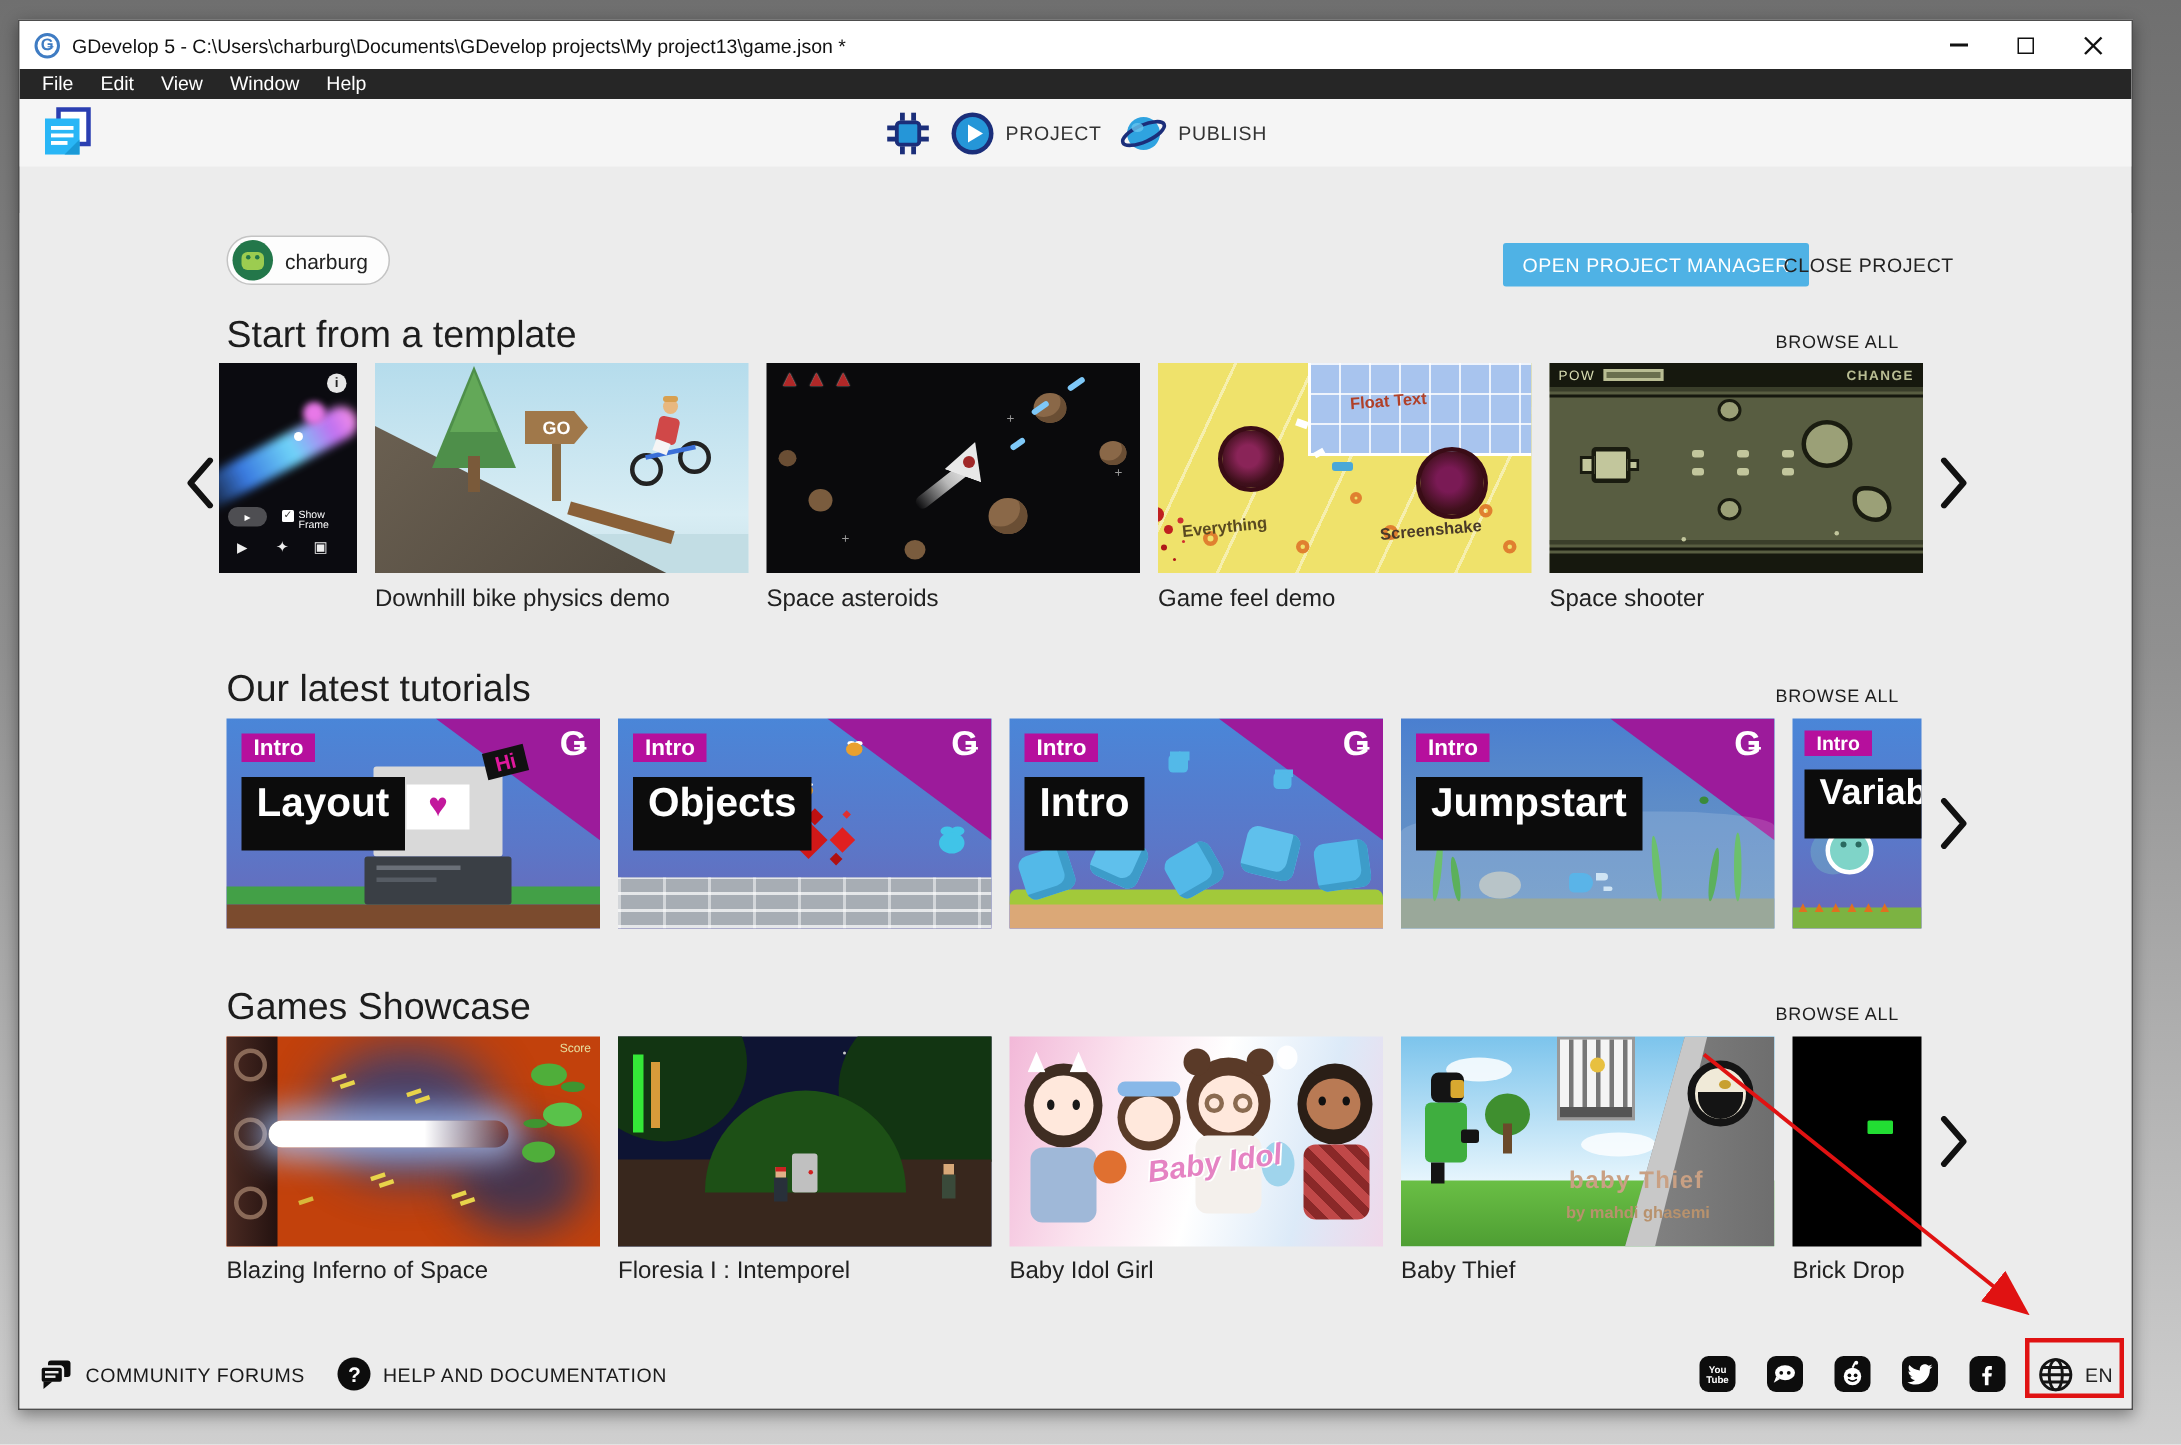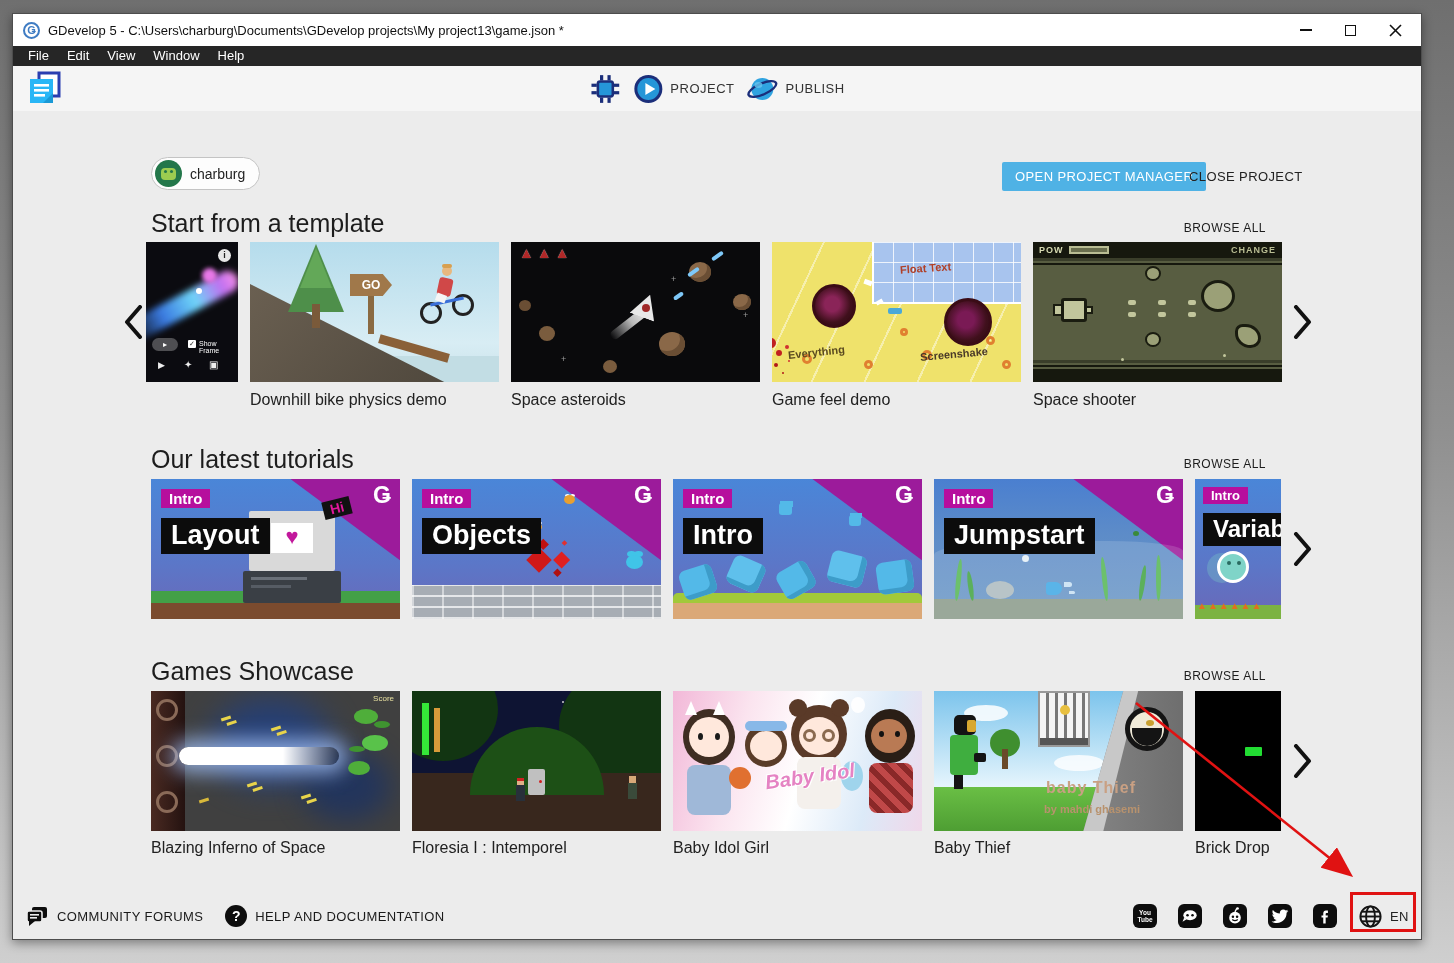--- a/index.html
+++ b/index.html
@@ -50,21 +50,21 @@
   .thumb { position:relative; height:140px; overflow:hidden; flex:none; }
   .w249 { width:249px; } .w92 { width:92px; } .w86 { width:86px; }
   .caption { position:absolute; font-size:16px; color:#212121; }
   .chev { position:absolute; width:20px; height:34px; }
   .chev svg { width:100%; height:100%; }
   
   .tut { background:linear-gradient(180deg,#4a86d8 0%,#5b77c8 60%,#6a68b8 100%); }
   .tut-corner { position:absolute; inset:0; clip-path:polygon(56% 0,100% 0,100% 58%); background:#9c1b9b; }
   .tut-g { position:absolute; top:3px; right:9px; color:#fff; font-size:23px; font-weight:bold; }
   .tut-badge { position:absolute; left:10px; top:10px; background:#b60f9d; color:#fff; font-size:15px; font-weight:bold; padding:1px 8px; }
-  .tut-name { position:absolute; left:10px; top:39px; background:#0c0c0c; color:#fff; font-size:27px; font-weight:bold; padding:2px 10px 3px; white-space:nowrap; }
+  .tut-name { position:absolute; left:10px; top:39px; background:#0c0c0c; color:#fff; font-size:27px; font-weight:bold; padding:2px 10px 16px; white-space:nowrap; }
   
   #footer-left { position:absolute; left:12px; top:760px; height:28px; display:flex; align-items:center; gap:8px; }
   .footer-label { font-size:13px; color:#1a1a1a; letter-spacing:.4px; }
   .social { position:absolute; top:762px; width:24px; height:24px; background:#0d0d0d; border-radius:6px; display:flex; align-items:center; justify-content:center; color:#fff; }
   #lang-btn { position:absolute; left:1345px; top:758px; height:32px; display:flex; align-items:center; gap:7px; background:none; border:none; font-family:inherit; }
   #lang-btn .lang-label { font-size:13px; color:#222; letter-spacing:.4px; }
   .help-circle { width:22px; height:22px; border-radius:50%; background:#0d0d0d; color:#fff; font-weight:bold; font-size:14px; display:flex; align-items:center; justify-content:center; }
   
   #annotation-box { position:absolute; left:1337px; top:750px; width:66px; height:40px; border:3px solid #e01212; }
   #annotation-arrow { position:absolute; inset:0; pointer-events:none; z-index:60; }
@@ -237,21 +237,21 @@
         <div class="dot" style="left:150px; top:108px; width:10px; height:10px; border:3px solid #e08030;"></div>
         <div class="dot" style="left:214px; top:94px; width:9px; height:9px; border:3px solid #e08030;"></div>
         <div class="dot" style="left:128px; top:86px; width:8px; height:8px; border:3px solid #e08030;"></div>
         <div class="dot" style="left:230px; top:118px; width:9px; height:9px; border:3px solid #e08030;"></div>
         <span class="abs" style="left:16px; top:104px; color:#5a4a20; font-weight:bold; font-size:11px; transform:rotate(-6deg);">Everything</span>
         <span class="abs" style="left:148px; top:106px; color:#4a3a28; font-weight:bold; font-size:11px; transform:rotate(-5deg);">Screenshake</span>
       </div>
 
       <div class="thumb w249" style="background:#585d41;">
         <div class="abs" style="left:0; top:0; right:0; height:16px; background:#16180e;"></div>
-        <span class="abs" style="left:6px; top:3px; color:#d8dcb2; font-size:9px; font-weight:bold; letter-spacing:1px;">POW</span>
+        <span class="abs" style="left:6px; top:3px; color:#d8dcb2; font-size:9px; font-weight:normal; letter-spacing:1px;">POW</span>
         <div class="abs" style="left:36px; top:4px; width:40px; height:8px; border:2px solid #b9bd93; background:#6a6f4e;"></div>
         <span class="abs" style="right:6px; top:3px; color:#b9bd93; font-size:9px; font-weight:bold; letter-spacing:1px;">CHANGE</span>
         <div class="abs" style="left:0; top:16px; right:0; height:3px; background:#3a3e2a;"></div>
         <div class="abs" style="left:0; top:21px; right:0; height:2px; background:#16180e;"></div>
         <div class="abs" style="left:0; bottom:0; right:0; height:13px; background:#16180e;"></div>
         <div class="abs" style="left:0; bottom:15px; right:0; height:2px; background:#16180e;"></div>
         <div class="abs" style="left:0; bottom:19px; right:0; height:3px; background:#3a3e2a;"></div>
         <div class="abs" style="left:28px; top:56px; width:26px; height:24px; background:#c2c69c; border:3px solid #1a1c10; border-radius:3px;"></div>
         <div class="abs" style="left:20px; top:62px; width:10px; height:12px; background:#c2c69c; border:2px solid #1a1c10;"></div>
         <div class="abs" style="left:52px; top:64px; width:8px; height:8px; background:#c2c69c; border:2px solid #1a1c10;"></div>
@@ -362,21 +362,21 @@
     <h2 class="section-title" style="top:515px;">Games Showcase</h2>
     <button class="browse-all" style="top:527px;">BROWSE ALL</button>
     <div class="chev" style="left:1280px; top:602px;">
       <svg viewBox="0 0 20 34">
           <polyline points="3,2 16,17 3,32" fill="none" stroke="#111" stroke-width="4" stroke-linecap="round" stroke-linejoin="round"></polyline>
         </svg>
     </div>
 
     <div class="row" style="left:138px; top:549px;">
 
-      <div class="thumb w249" style="background:#404040;">
+      <div class="thumb w249" style="background:#c2410c;">
         <div class="dot" style="left:60px; top:6px; width:120px; height:90px; background:#1d3f86; filter:blur(16px); opacity:.75;"></div>
         <div class="dot" style="left:150px; top:60px; width:90px; height:70px; background:#163068; filter:blur(14px); opacity:.7;"></div>
         <div class="abs" style="left:0; top:0; width:34px; height:140px; background:linear-gradient(90deg,#4a2a22,#241210);"></div>
         <div class="dot" style="left:5px; top:8px; width:22px; height:22px; border:3px solid #8a6a58;"></div>
         <div class="dot" style="left:5px; top:54px; width:22px; height:22px; border:3px solid #8a6a58;"></div>
         <div class="dot" style="left:5px; top:100px; width:22px; height:22px; border:3px solid #8a6a58;"></div>
         <div class="abs" style="left:28px; top:56px; width:160px; height:18px; border-radius:9px; background:linear-gradient(90deg,#ffffff,#ffffff 65%,rgba(255,255,255,0)); box-shadow:0 0 20px 8px rgba(170,200,255,.75);"></div>
         <div class="dot" style="right:22px; top:18px; width:24px; height:15px; background:#4fae3a; box-shadow:16px 8px 0 -4px #3f9430;"></div>
         <div class="dot" style="right:12px; top:44px; width:26px; height:16px; background:#59c24a; box-shadow:-18px 6px 0 -5px #3f9430;"></div>
         <div class="dot" style="right:30px; top:70px; width:22px; height:14px; background:#4fae3a;"></div>

